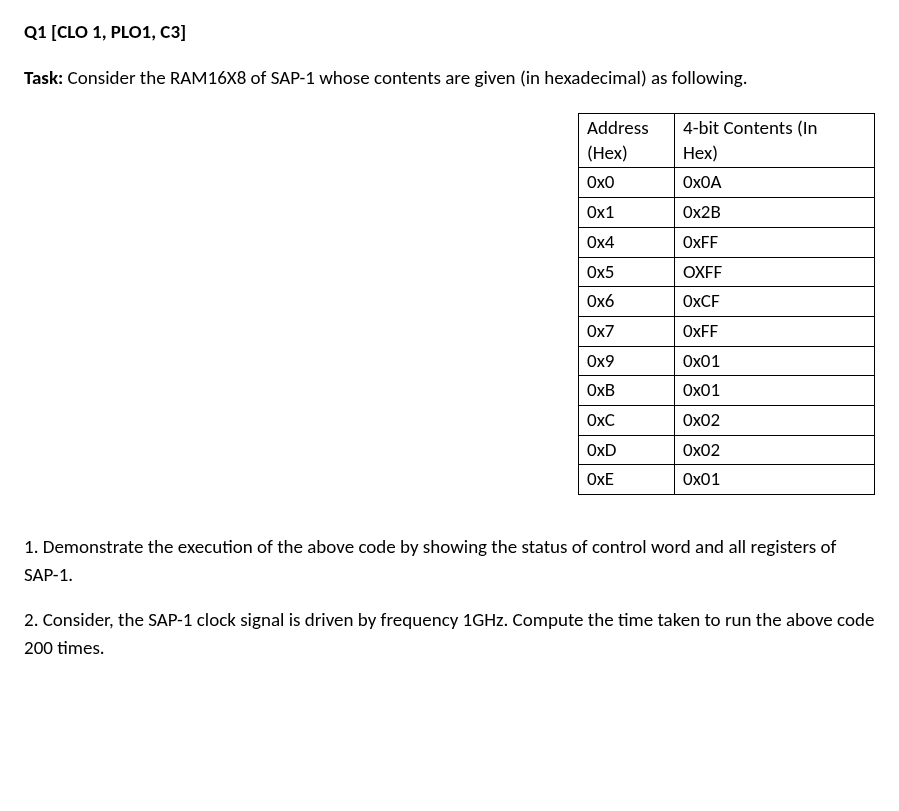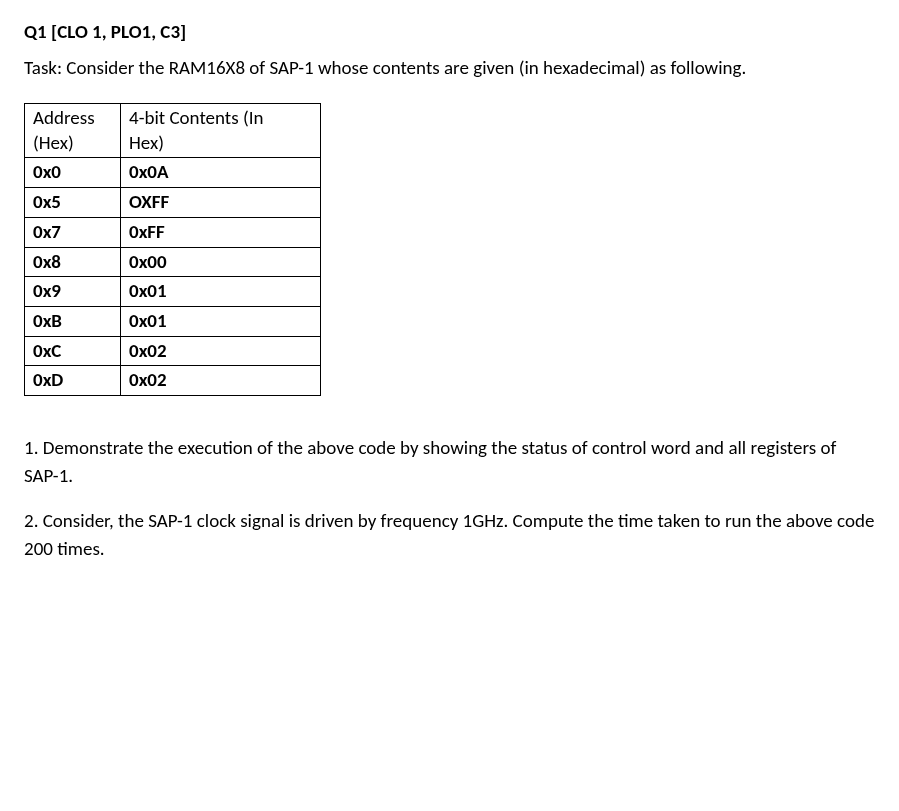--- a/index.html
+++ b/index.html
@@ -11,41 +11,41 @@
       font-family: Calibri, 'Segoe UI', Arial, sans-serif;
       font-size: 19px;
       color: #000;
       background: #fff;
       padding: 18px 24px;
       width: 899px;
       line-height: 1.45;
     }
     .question-header {
       font-weight: bold;
-      margin-bottom: 8px;
+      margin-bottom: 18px;
     }
     .task-line {
       margin-bottom: 22px;
     }
     .task-label {
-      font-weight: normal;
+      font-weight: bold;
     }
     .table-wrap {
       display: flex;
-      justify-content: flex-start;
+      justify-content: flex-end;
       margin-bottom: 38px;
     }
     table {
       border-collapse: collapse;
     }
     th, td {
       border: 1px solid #000;
       padding: 2px 8px 2px 8px;
       text-align: left;
-      font-weight: bold;
+      font-weight: normal;
       font-size: 19px;
       line-height: 1.3;
       vertical-align: top;
     }
     th {
       font-weight: normal;
     }
     .col-addr {
       width: 96px;
     }
@@ -79,46 +79,58 @@
           <span>Hex)</span>
         </th>
       </tr>
     </thead>
     <tbody id="ram-tbody">
     <tr>
           <td class="col-addr">0x0</td>
           <td class="col-cont">0x0A</td>
         </tr>
         <tr>
+          <td class="col-addr">0x1</td>
+          <td class="col-cont">0x2B</td>
+        </tr>
+        <tr>
+          <td class="col-addr">0x4</td>
+          <td class="col-cont">0xFF</td>
+        </tr>
+        <tr>
           <td class="col-addr">0x5</td>
           <td class="col-cont">OXFF</td>
         </tr>
         <tr>
+          <td class="col-addr">0x6</td>
+          <td class="col-cont">0xCF</td>
+        </tr>
+        <tr>
           <td class="col-addr">0x7</td>
           <td class="col-cont">0xFF</td>
-        </tr>
-        <tr>
-          <td class="col-addr">0x8</td>
-          <td class="col-cont">0x00</td>
         </tr>
         <tr>
           <td class="col-addr">0x9</td>
           <td class="col-cont">0x01</td>
         </tr>
         <tr>
           <td class="col-addr">0xB</td>
           <td class="col-cont">0x01</td>
         </tr>
         <tr>
           <td class="col-addr">0xC</td>
           <td class="col-cont">0x02</td>
         </tr>
         <tr>
           <td class="col-addr">0xD</td>
           <td class="col-cont">0x02</td>
         </tr>
+        <tr>
+          <td class="col-addr">0xE</td>
+          <td class="col-cont">0x01</td>
+        </tr>
       </tbody>
   </table>
 </div>
 
 <div class="subq">1. Demonstrate the execution of the above code by showing the status of control word and all registers of SAP-1.</div>
 
 <div class="subq">2. Consider, the SAP-1 clock signal is driven by frequency 1GHz. Compute the time taken to run the above code 200 times.</div>
 
 </body></html>

